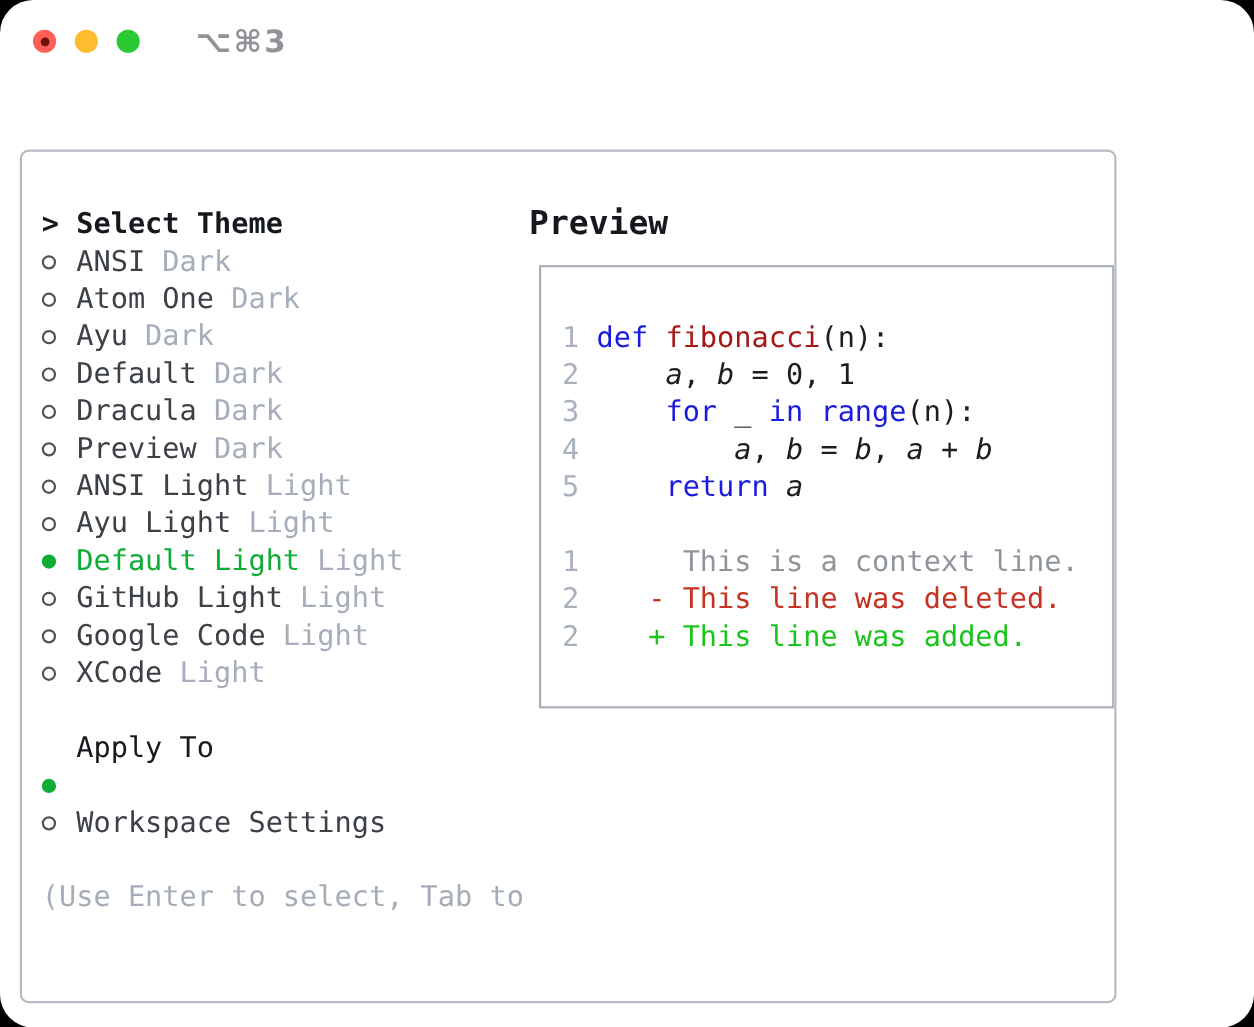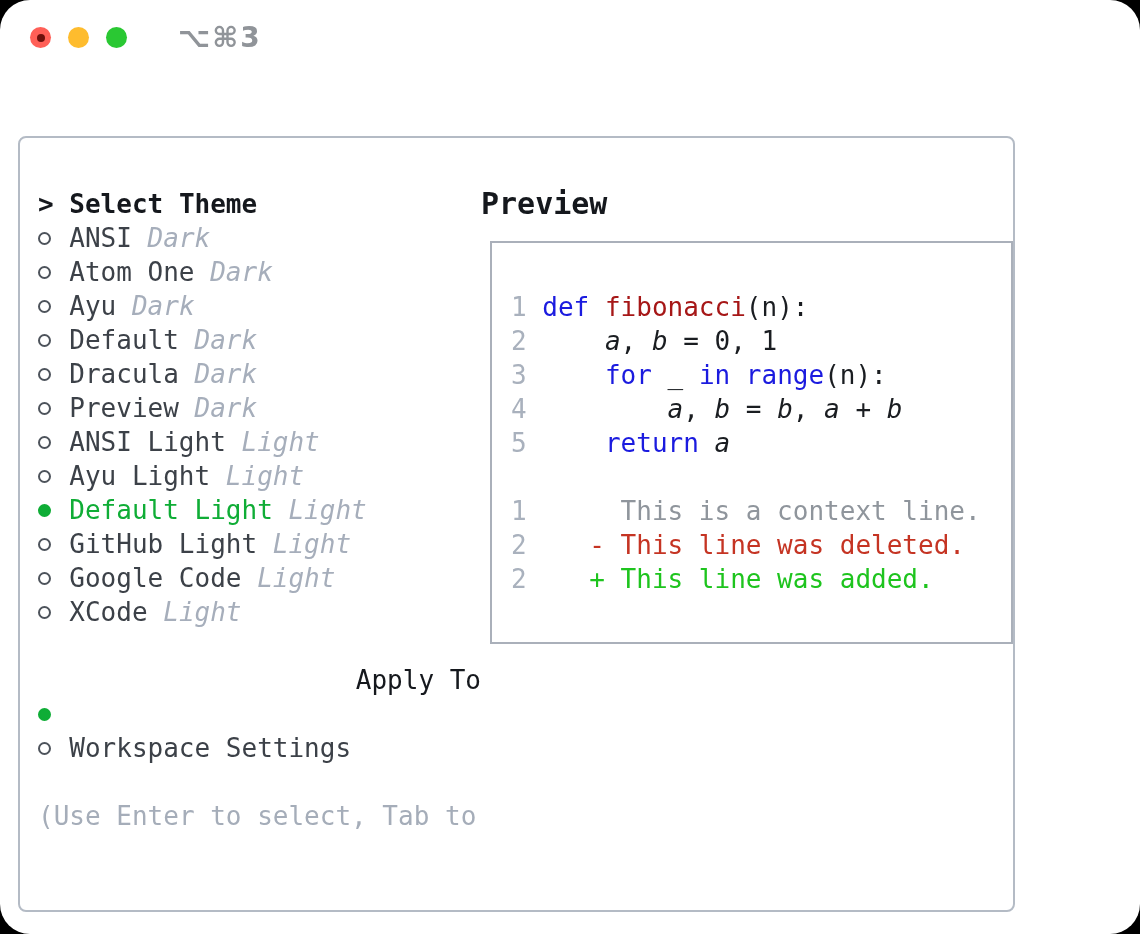--- a/index.html
+++ b/index.html
@@ -47,22 +47,22 @@
   .marker { display:inline-block; width:1ch; height:34px; position:relative; vertical-align:top; }
   .marker.circ::before {
     content:""; position:absolute; left:0px; top:10.5px; width:9px; height:9px;
     border-radius:50%; border:2.5px solid #4d535b;
   }
   .marker.circ.sel::before { border-color:var(--accent-green); background:var(--accent-green); }
   .gt { font-weight:bold; color:var(--heading-black); }
   .hdr { font-weight:bold; color:var(--heading-black); }
   .theme-name { color:var(--text-dark); }
   .theme-name.sel { color:var(--accent-green); }
-  .variant { color:var(--muted-gray);font-style:italic; }
-  .apply-label { padding-left:2ch; color:var(--heading-black);text-align:right; }
+  .variant { color:var(--muted-gray); }
+  .apply-label { padding-left:2ch; color:var(--heading-black); }
   .opt-name { color:var(--text-dark); }
   .opt-name.sel { color:var(--accent-green); }
   .hint { margin-top:34px; }
   .hint .row { color:var(--hint-gray); }
   
   .preview-title { height:34px; line-height:34px; font-size:30px; font-weight:bold; color:var(--heading-black); }
   .preview-box {
     margin-top:20px; margin-left:9px; width:523px; height:403px;
     border:2px solid var(--preview-border); box-sizing:border-box;
     padding:47px 0 0 19px; background:#fff;

